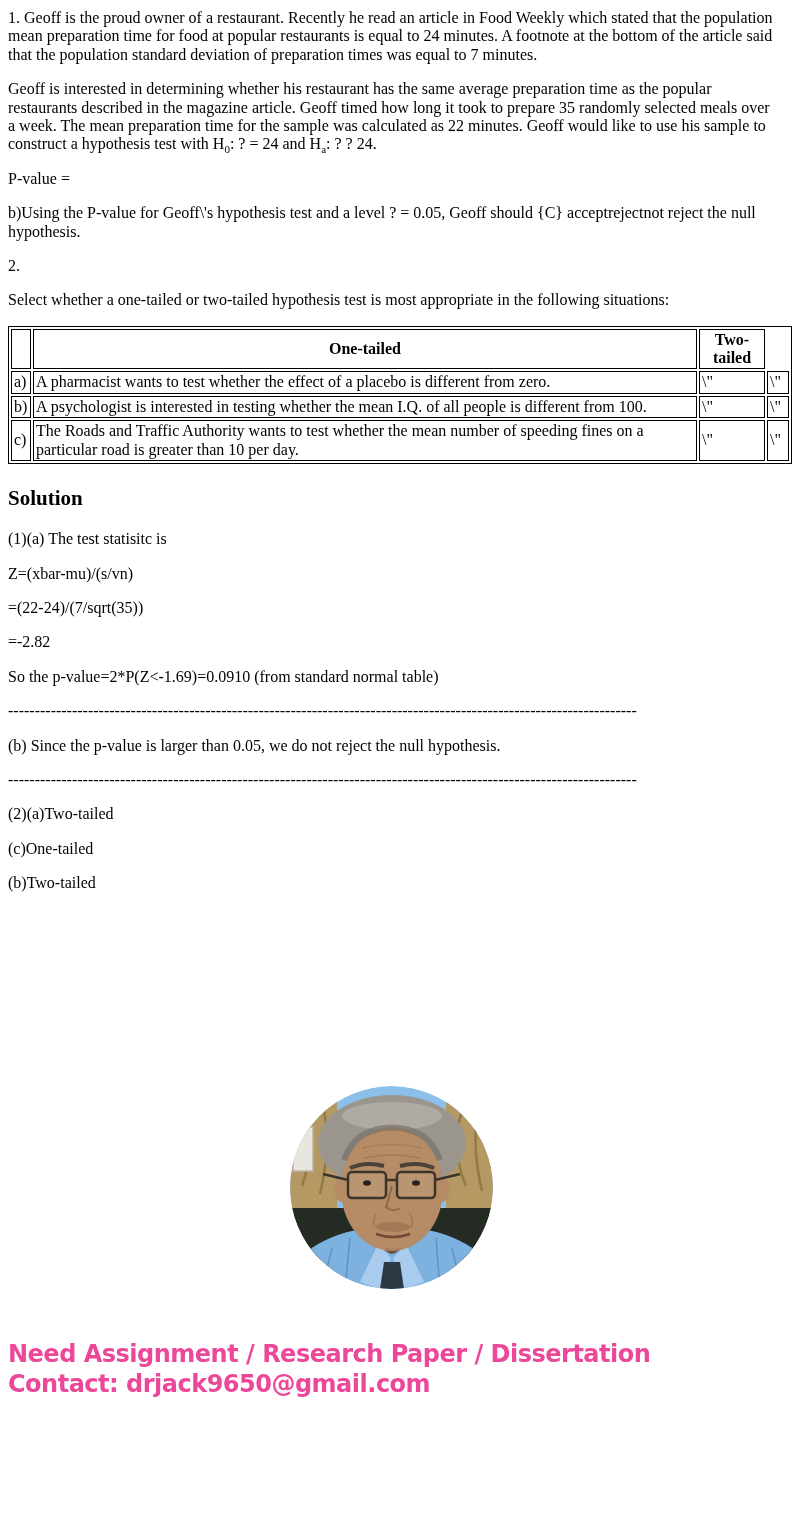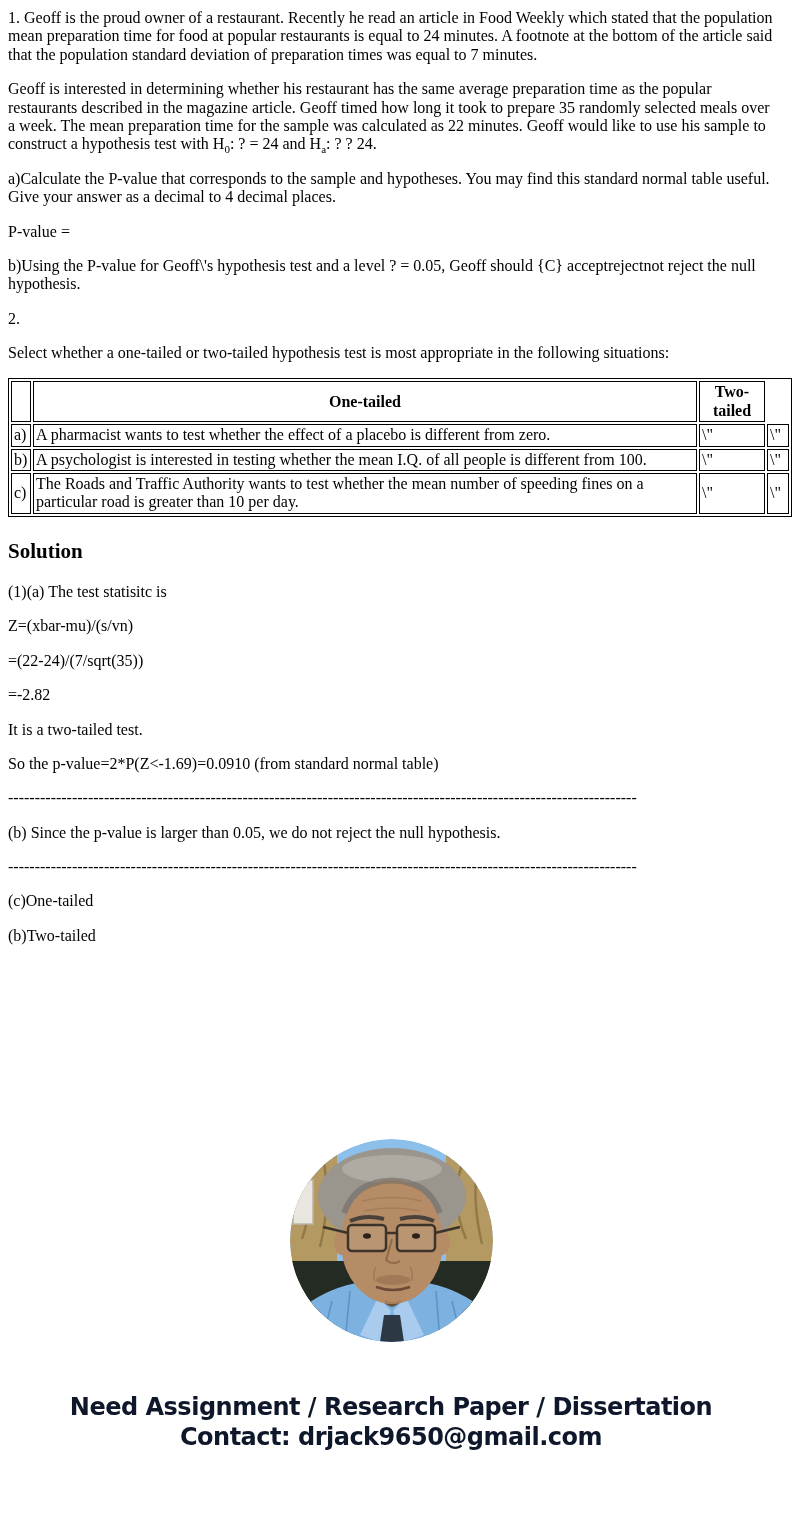--- a/index.html
+++ b/index.html
@@ -29,36 +29,35 @@
     font-size: 21px; font-weight: bold;
     margin: 22px 0 20px 0;
   }
   .divider { white-space: nowrap; overflow: hidden; }
   .avatar-wrap {
     width: 203px; height: 203px;
     margin: 194px auto 0 auto;
     border-radius: 50%; overflow: hidden;
   }
   .footer {
-    margin-top: 50px; text-align: center;
+    margin-top: 50px; text-align: left;
     font-family: "DejaVu Sans", sans-serif;
     font-weight: bold; font-size: 24px; line-height: 30px;
-    letter-spacing: -0.5px; color: #0f172a;
+    letter-spacing: -0.5px; color: #ec4899;
   }
 </style>
 </head>
 <body>
 
 <div class="content">
 
   <p>1. Geoff is the proud owner of a restaurant. Recently he read an article in Food Weekly which stated that the population mean preparation time for food at popular restaurants is equal to 24 minutes. A footnote at the bottom of the article said that the population standard deviation of preparation times was equal to 7 minutes.</p>
 
   <p><span>Geoff is interested in determining whether his restaurant has the same average preparation time as the popular restaurants described in the magazine article. Geoff timed how long it took to prepare 35 randomly selected meals over a week. The mean preparation time for the sample was calculated as 22 minutes. Geoff would like to use his sample to construct a hypothesis test with H</span><sub>0</sub><span>: ? = 24 and H</span><sub>a</sub><span>: ? ? 24.</span></p>
 
-  <p>a)Calculate the P-value that corresponds to the sample and hypotheses. You may find this standard normal table useful. Give your answer as a decimal to 4 decimal places.</p>
 
   <p>P-value =</p>
 
   <p>b)Using the P-value for Geoff\'s hypothesis test and a level ? = 0.05, Geoff should {C} acceptrejectnot reject the null hypothesis.</p>
 
   <p>2.</p>
 
   <p>Select whether a one-tailed or two-tailed hypothesis test is most appropriate in the following situations:</p>
 
   <table class="qtable">
@@ -94,29 +93,29 @@
       </tr>
     </tbody>
   </table>
 
   <div class="solution-heading">Solution</div>
 
   <p>(1)(a) The test statisitc is</p>
   <p>Z=(xbar-mu)/(s/vn)</p>
   <p>=(22-24)/(7/sqrt(35))</p>
   <p>=-2.82</p>
-  <p>It is a two-tailed test.</p>
   <p>So the p-value=2*P(Z&lt;-1.69)=0.0910 (from standard normal table)</p>
 
   <p class="divider">----------------------------------------------------------------------------------------------------------------------</p>
 
   <p>(b) Since the p-value is larger than 0.05, we do not reject the null hypothesis.</p>
 
   <p class="divider">----------------------------------------------------------------------------------------------------------------------</p>
 
+  <p>(2)(a)Two-tailed</p>
   <p>(c)One-tailed</p>
   <p>(b)Two-tailed</p>
 
   <div class="avatar-wrap">
     <svg width="203" height="203" viewBox="0 0 203 203" role="img">
       <defs>
         <clipPath id="avclip">
             <circle cx="101.5" cy="101.5" r="101.5"></circle>
           </clipPath>
       </defs>

